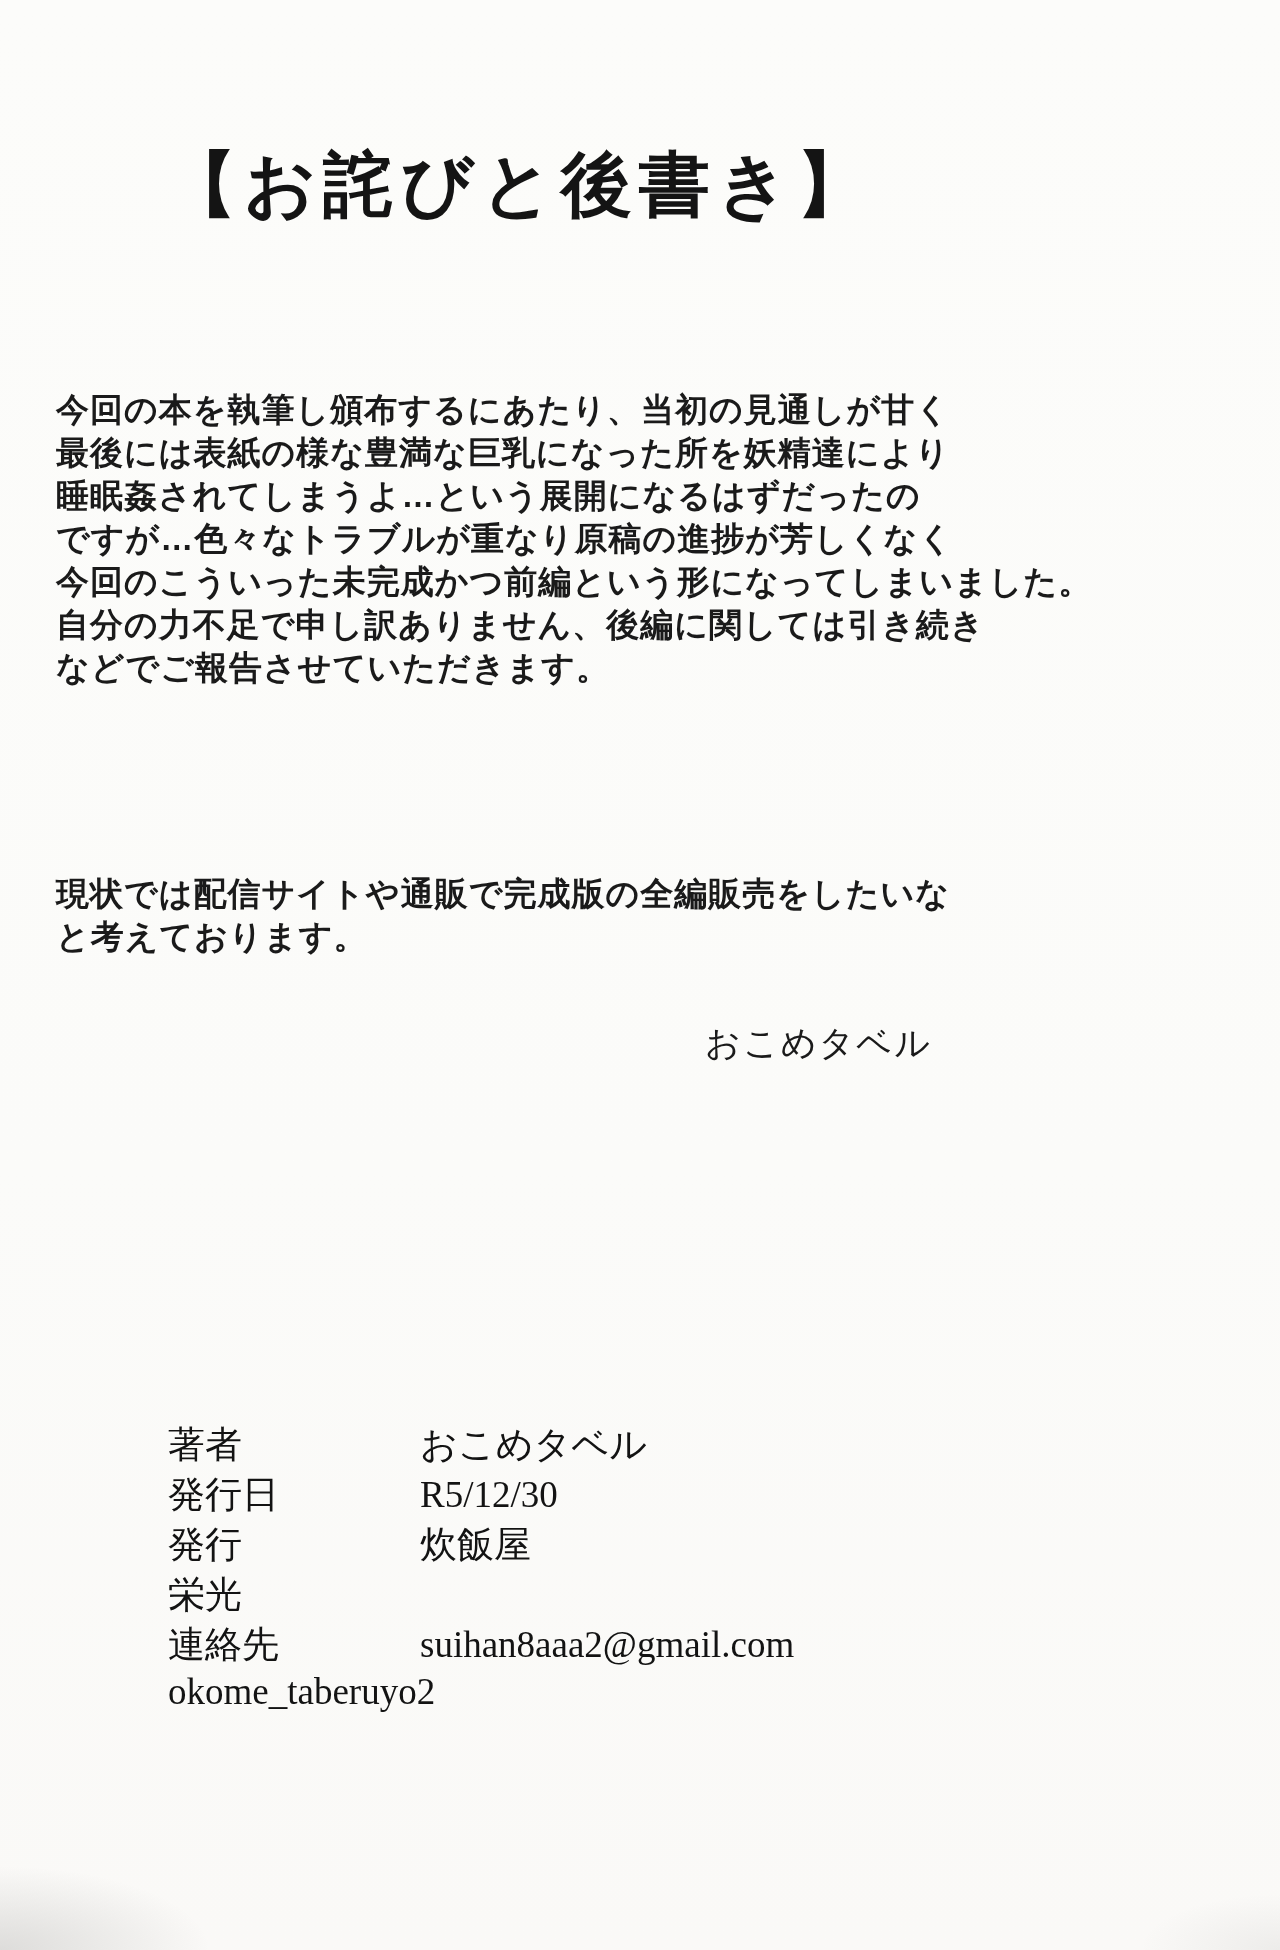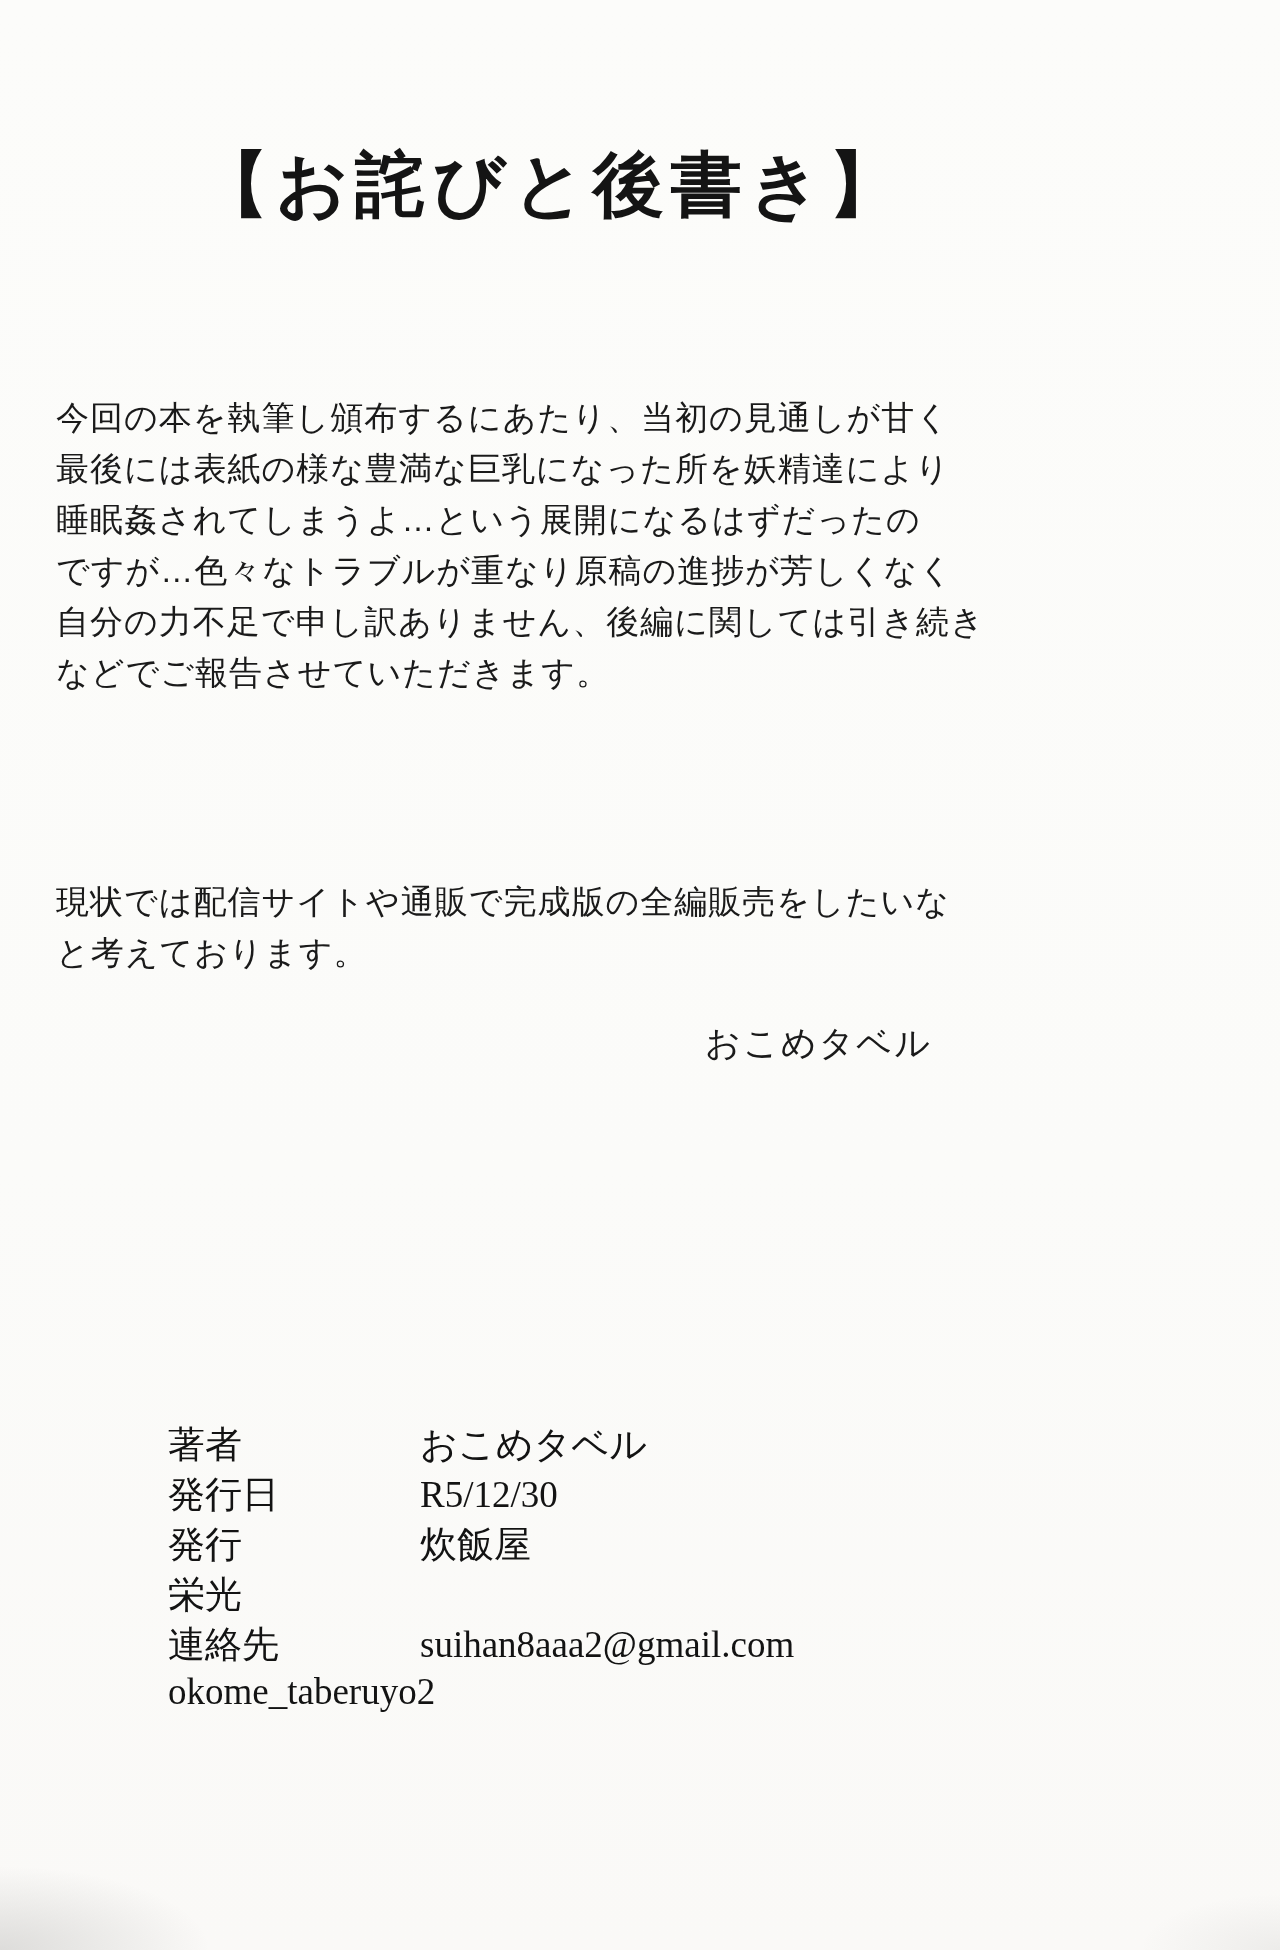--- a/index.html
+++ b/index.html
@@ -24,36 +24,34 @@
     position: absolute;
     top: 138px;
     left: 0;
     width: 1040px;
     text-align: center;
     font-size: 71px;
     font-weight: 700;
     letter-spacing: 7px;
     white-space: nowrap;
     color: #141414;
-    margin-left: 32px;
   }
   .body-block {
     position: absolute;
     left: 56px;
     top: 388px;
     width: 1190px;
   }
   .body-line {
     font-size: 33px;
-    font-weight: 400;
+    font-weight: 700;
     line-height: 43px;
     letter-spacing: 1px;
     white-space: nowrap;
     color: #1a1a1a;
-    margin-top: 8px;
   }
   .para2 {
     position: absolute;
     left: 56px;
     top: 872px;
     width: 1190px;
   }
   .signature {
     position: absolute;
     top: 1020px;
@@ -95,20 +93,21 @@
 
 <div class="page">
 
   <div class="title">【お詫びと後書き】</div>
 
   <div class="body-block">
     <div class="body-line">今回の本を執筆し頒布するにあたり、当初の見通しが甘く</div>
     <div class="body-line">最後には表紙の様な豊満な巨乳になった所を妖精達により</div>
     <div class="body-line">睡眠姦されてしまうよ…という展開になるはずだったの</div>
     <div class="body-line">ですが…色々なトラブルが重なり原稿の進捗が芳しくなく</div>
+    <div class="body-line">今回のこういった未完成かつ前編という形になってしまいました。</div>
     <div class="body-line">自分の力不足で申し訳ありません、後編に関しては引き続き</div>
     <div class="body-line">などでご報告させていただきます。</div>
   </div>
 
   <div class="para2">
     <div class="body-line">現状では配信サイトや通販で完成版の全編販売をしたいな</div>
     <div class="body-line">と考えております。</div>
   </div>
 
   <div class="signature">おこめタベル</div>

